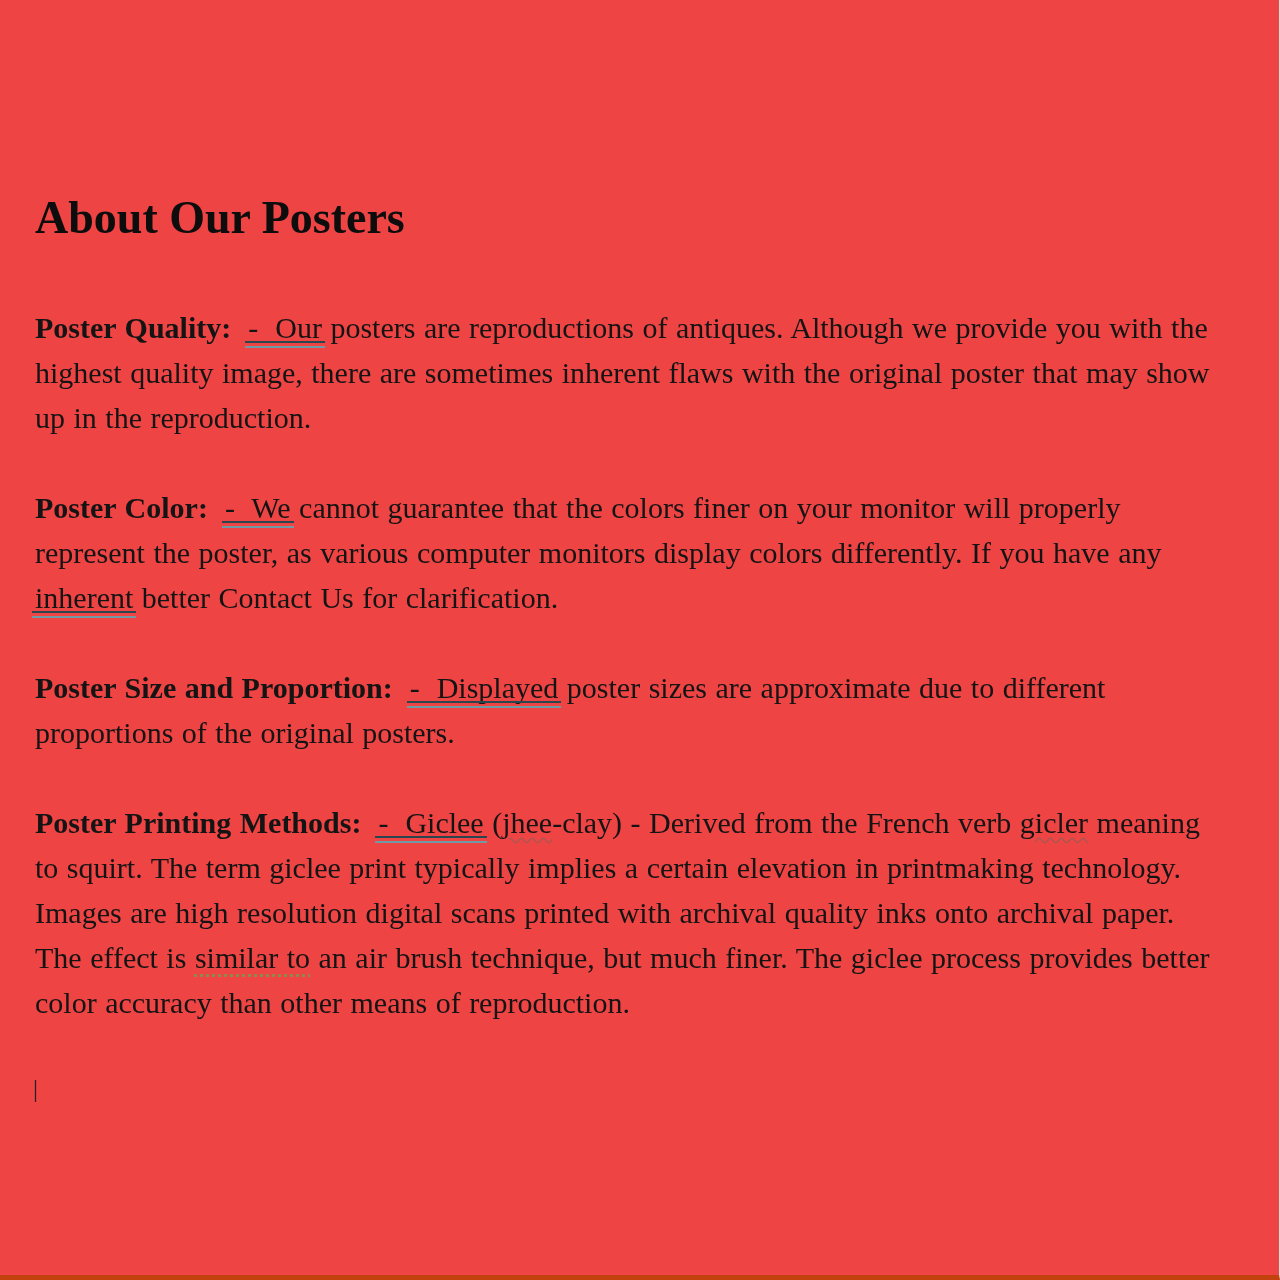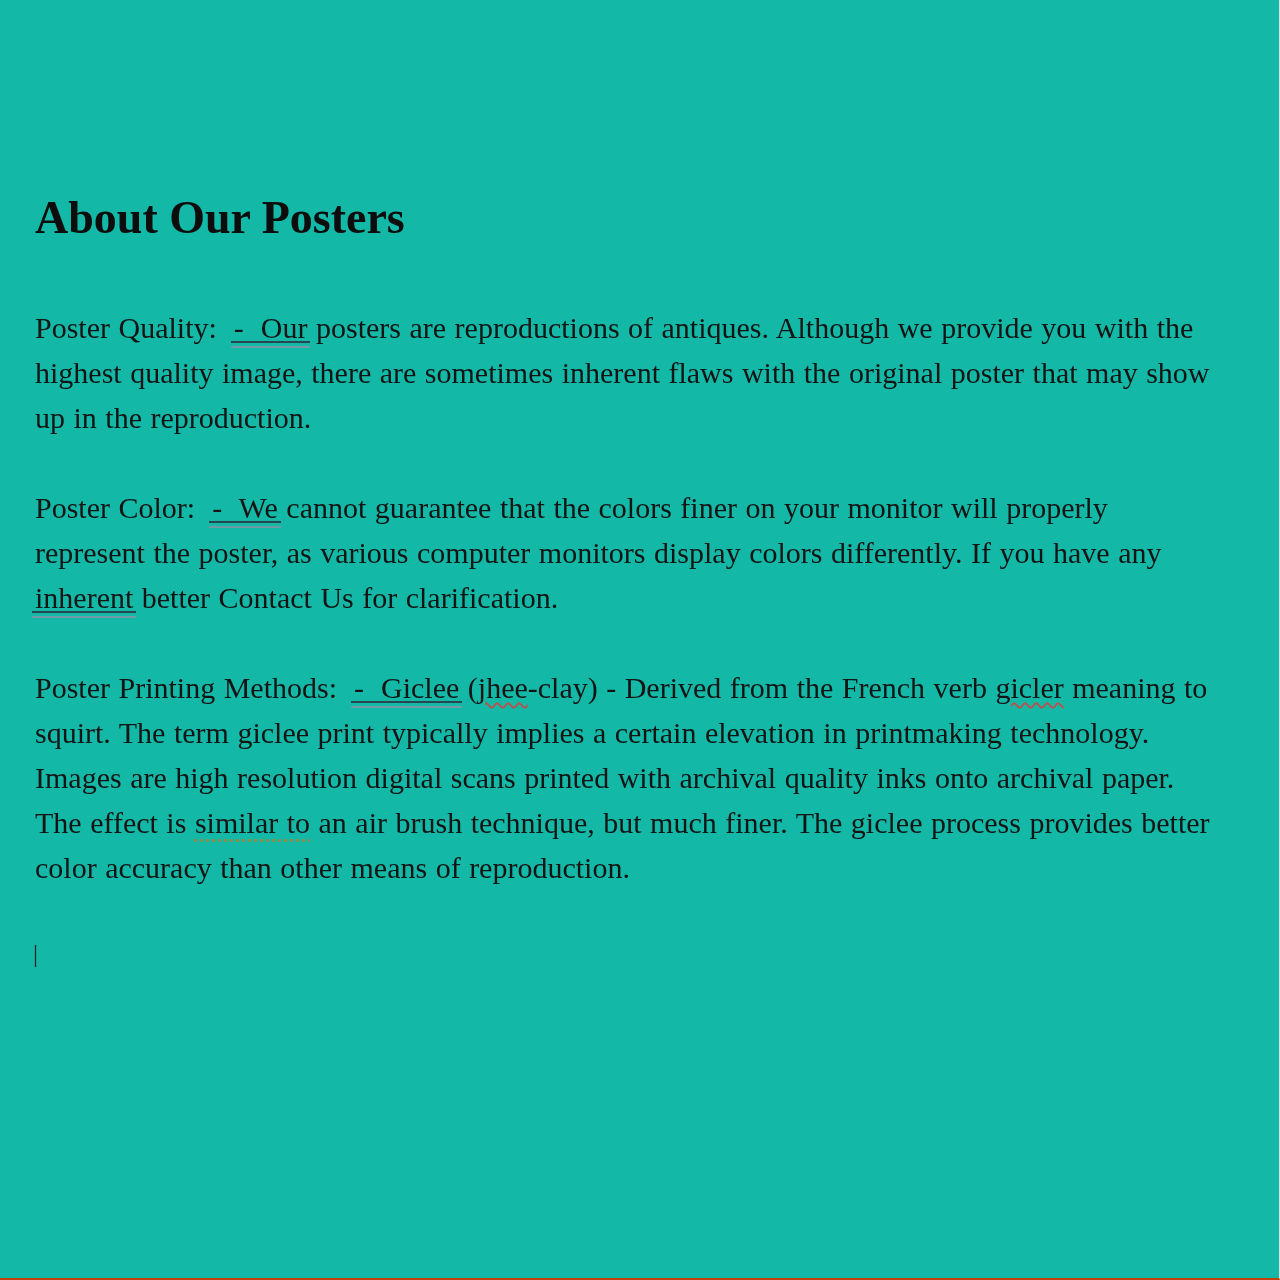--- a/index.html
+++ b/index.html
@@ -1,43 +1,43 @@
 <!DOCTYPE html>
 <html style="--ul-top: #27464f; --ul-bot: #6f9aa6; --wavy: #b9524d; --dot: #8b8b4a;"><head>
 <meta charset="utf-8">
 <style>
   html, body { margin: 0; padding: 0; background: #ffffff; }
   .page {
     position: relative;
     width: 1280px;
     height: 1280px;
     box-sizing: border-box;
-    background: #14b8a6;
+    background: #ef4444;
     font-family: "Liberation Serif", "DejaVu Serif", serif;
     color: #141414;
     padding: 192px 35px 0 35px;
     border-right: 1px solid #dedede;
-    border-bottom: 2px solid #c2410c;
+    border-bottom: 5px solid #c2410c;
     overflow: hidden;
   }
   .page-title {
     font-size: 46px;
     line-height: 1.15;
     font-weight: bold;
     margin: 0 0 60px 0;
     color: #0d0d0d;
   }
   .doc-body p {
     font-size: 30px;
     line-height: 45px;
     margin: 0 0 45px 0;
     max-width: 1180px;
     word-spacing: 1px;
   }
-  .b { font-weight: normal; }
+  .b { font-weight: bold; }
   
   .u2 { position: relative; white-space: nowrap; margin-top: 28px; }
   .u2::before {
     content: ""; position: absolute; left: -3px; right: -3px;
     bottom: 1px; height: 2px; background: var(--ul-top, #27464f);
   }
   .u2::after {
     content: ""; position: absolute; left: -3px; right: -3px;
     bottom: -4px; height: 2px; background: var(--ul-bot, #6f9aa6);
   }
@@ -70,17 +70,18 @@
 </style>
 </head>
 <body>
 
 <div class="page">
   <h1 class="page-title">About Our Posters</h1>
 
   <div class="doc-body">
       <p><span class="b">Poster Quality:</span><span>&nbsp; </span><span class="u2">-&nbsp; Our</span><span> posters are reproductions of antiques. Although we provide you with the highest quality image, there are sometimes inherent flaws with the original poster that may show up in the reproduction.</span></p>
       <p><span class="b">Poster Color:</span><span>&nbsp; </span><span class="u2">-&nbsp; We</span><span> cannot guarantee that the colors finer on your monitor will properly represent the poster, as various computer monitors display colors differently. If you have any </span><span class="u2">inherent</span><span> better Contact Us for clarification.</span></p>
+      <p><span class="b">Poster Size and Proportion:</span><span>&nbsp; </span><span class="u2">-&nbsp; Displayed</span><span> poster sizes are approximate due to different proportions of the original posters.</span></p>
       <p><span class="b">Poster Printing Methods:</span><span>&nbsp; </span><span class="u2">-&nbsp; Giclee</span><span> (</span><span class="wavy-red">jhee</span><span>-clay) - Derived from the French verb </span><span class="wavy-red">gicler</span><span> meaning to squirt. The term giclee print typically implies a certain elevation in printmaking technology. Images are high resolution digital scans printed with archival quality inks onto archival paper. The effect is </span><span class="dot-olive">similar to</span><span> an air brush technique, but much finer. The giclee process provides better color accuracy than other means of reproduction.</span></p>
     </div>
 
   <span class="cursor-mark">|</span>
 </div>
 
 </body></html>

